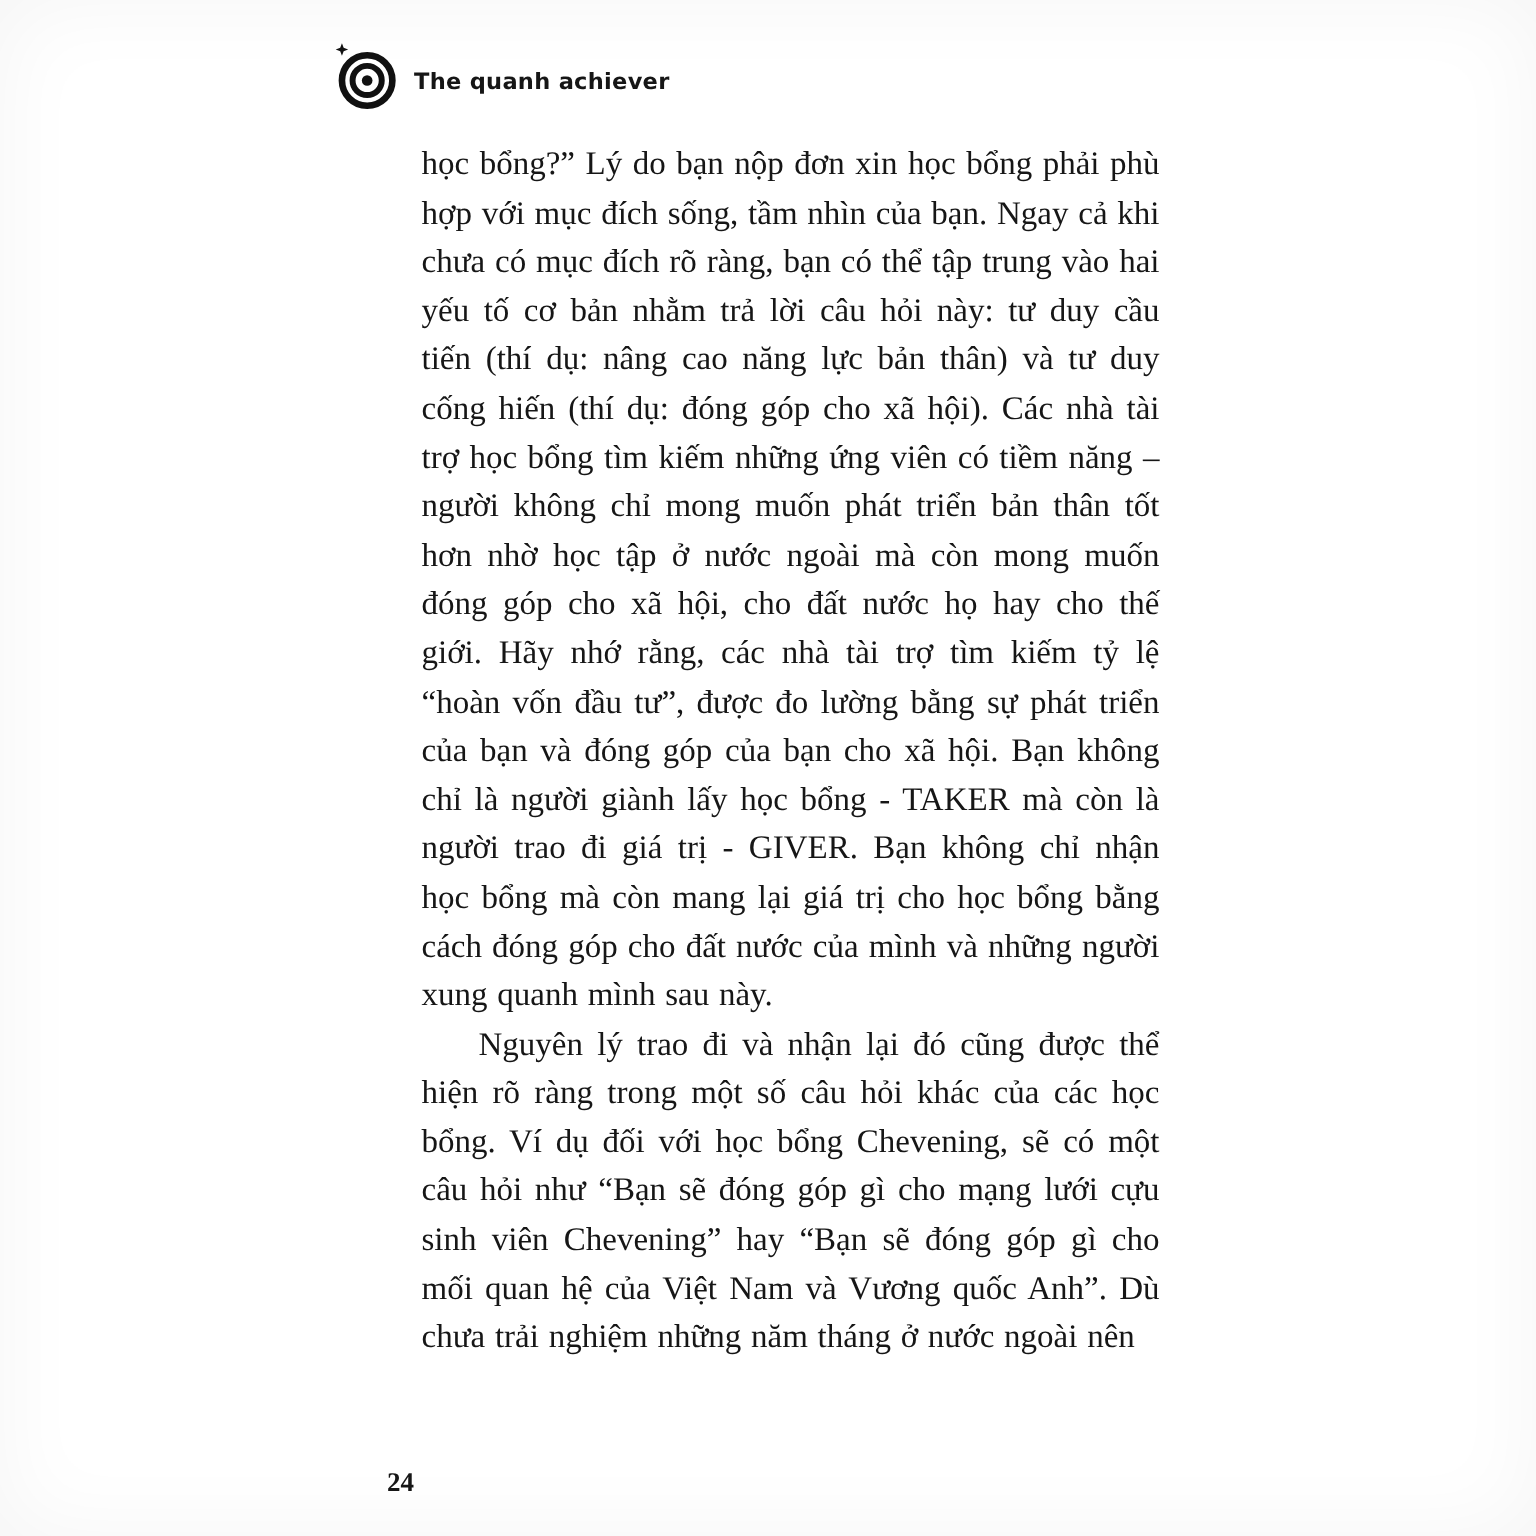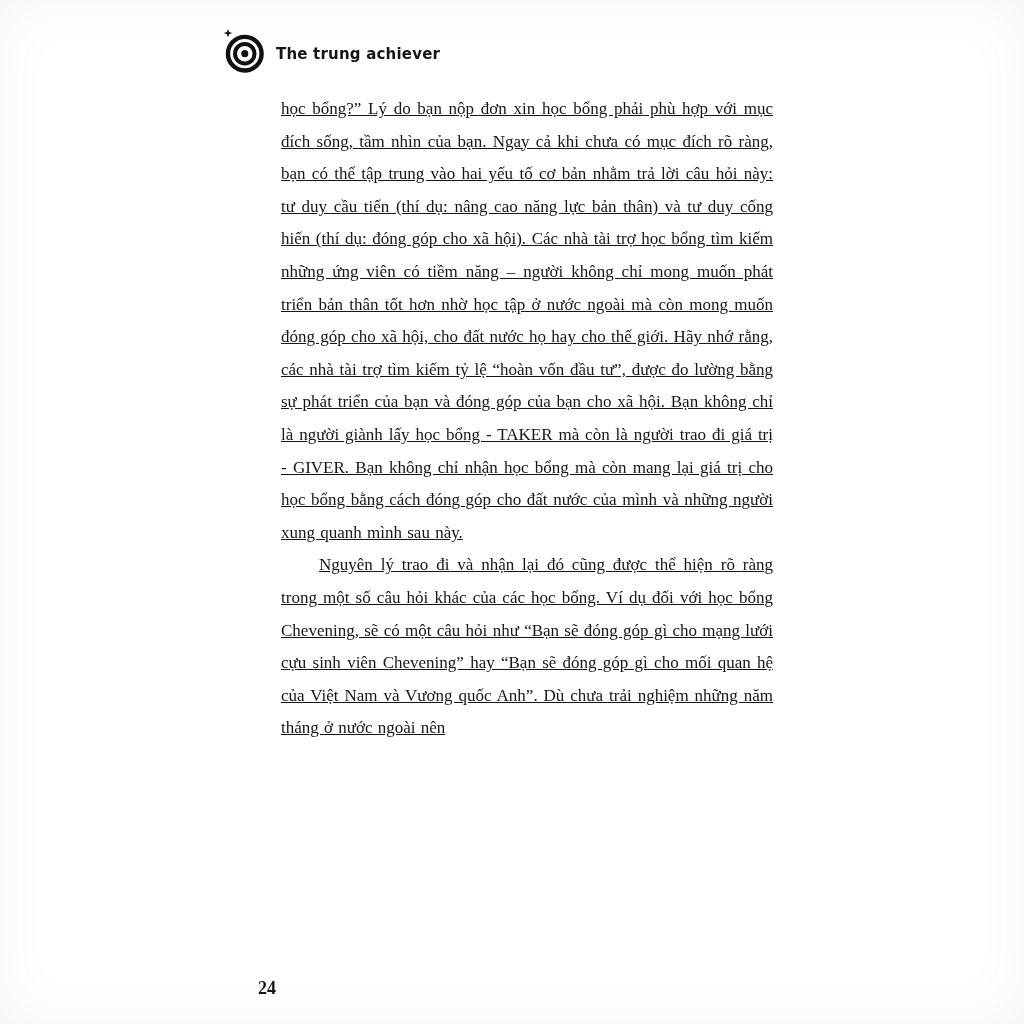--- a/index.html
+++ b/index.html
@@ -38,25 +38,24 @@
     letter-spacing: 0.2px;
     color: #161616;
     padding-top: 6px;
   }
   .content {
     position: absolute;
     left: 281px;
     top: 93px;
     width: 492px;
     text-align: justify;
-    font-size: 17px;
+    font-size: 22px;
     line-height: 32.6px;
     word-spacing: 1px;
     color: #161616;
-    text-decoration: underline;
   }
   .content p {
     margin: 0;
     padding: 0;
   }
   .content p.indent {
     text-indent: 38px;
   }
   .footer-pagenum {
     position: absolute;
@@ -76,21 +75,21 @@
 
   <div class="header">
     <span class="logo">
       <svg viewBox="0 0 52 52" xmlns="http://www.w3.org/2000/svg" aria-hidden="true">
         <circle cx="28" cy="29" r="19" fill="none" stroke="#111111" stroke-width="5"></circle>
         <circle cx="28" cy="29" r="11" fill="none" stroke="#111111" stroke-width="4.5"></circle>
         <circle cx="28" cy="29" r="4" fill="#111111"></circle>
         <path d="M9 1 l1.3 3.4 3.4 1.3 -3.4 1.3 -1.3 3.4 -1.3 -3.4 -3.4 -1.3 3.4 -1.3 z" fill="#111111"></path>
       </svg>
     </span>
-    <span class="header-title">The trung achiever</span>
+    <span class="header-title">The quanh achiever</span>
   </div>
 
   <div class="content">
     <p>học bổng?” Lý do bạn nộp đơn xin học bổng phải phù hợp với mục đích sống, tầm nhìn của bạn. Ngay cả khi chưa có mục đích rõ ràng, bạn có thể tập trung vào hai yếu tố cơ bản nhằm trả lời câu hỏi này: tư duy cầu tiến (thí dụ: nâng cao năng lực bản thân) và tư duy cống hiến (thí dụ: đóng góp cho xã hội). Các nhà tài trợ học bổng tìm kiếm những ứng viên có tiềm năng – người không chỉ mong muốn phát triển bản thân tốt hơn nhờ học tập ở nước ngoài mà còn mong muốn đóng góp cho xã hội, cho đất nước họ hay cho thế giới. Hãy nhớ rằng, các nhà tài trợ tìm kiếm tỷ lệ “hoàn vốn đầu tư”, được đo lường bằng sự phát triển của bạn và đóng góp của bạn cho xã hội. Bạn không chỉ là người giành lấy học bổng - TAKER mà còn là người trao đi giá trị - GIVER. Bạn không chỉ nhận học bổng mà còn mang lại giá trị cho học bổng bằng cách đóng góp cho đất nước của mình và những người xung quanh mình sau này.</p>
     <p class="indent">Nguyên lý trao đi và nhận lại đó cũng được thể hiện rõ ràng trong một số câu hỏi khác của các học bổng. Ví dụ đối với học bổng Chevening, sẽ có một câu hỏi như “Bạn sẽ đóng góp gì cho mạng lưới cựu sinh viên Chevening” hay “Bạn sẽ đóng góp gì cho mối quan hệ của Việt Nam và Vương quốc Anh”. Dù chưa trải nghiệm những năm tháng ở nước ngoài nên</p>
   </div>
 
   <div class="footer-pagenum">24</div>
 
 </div>

